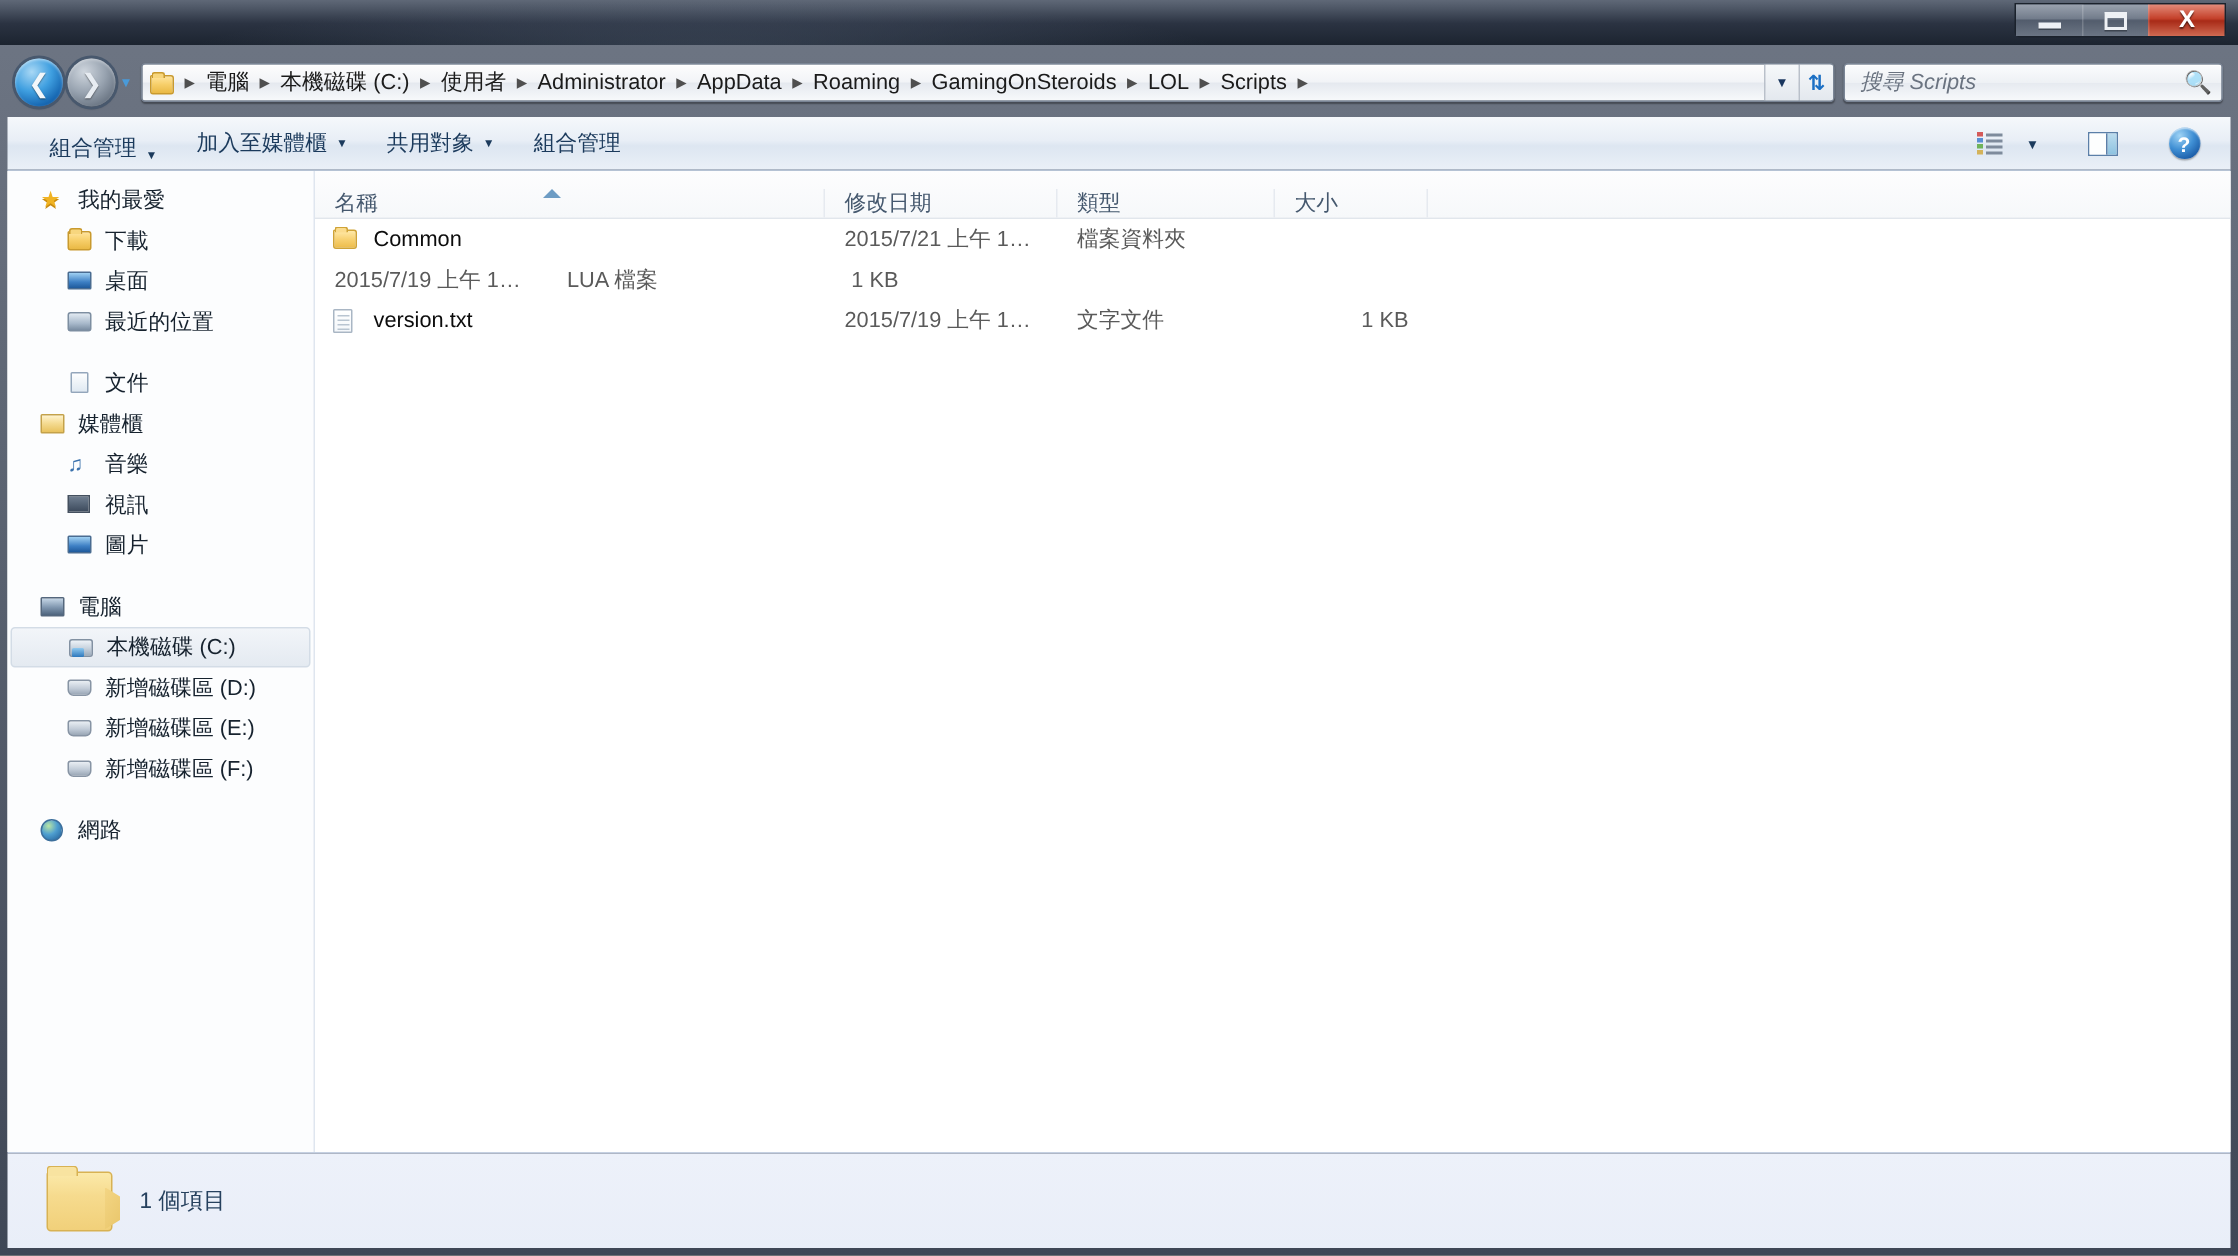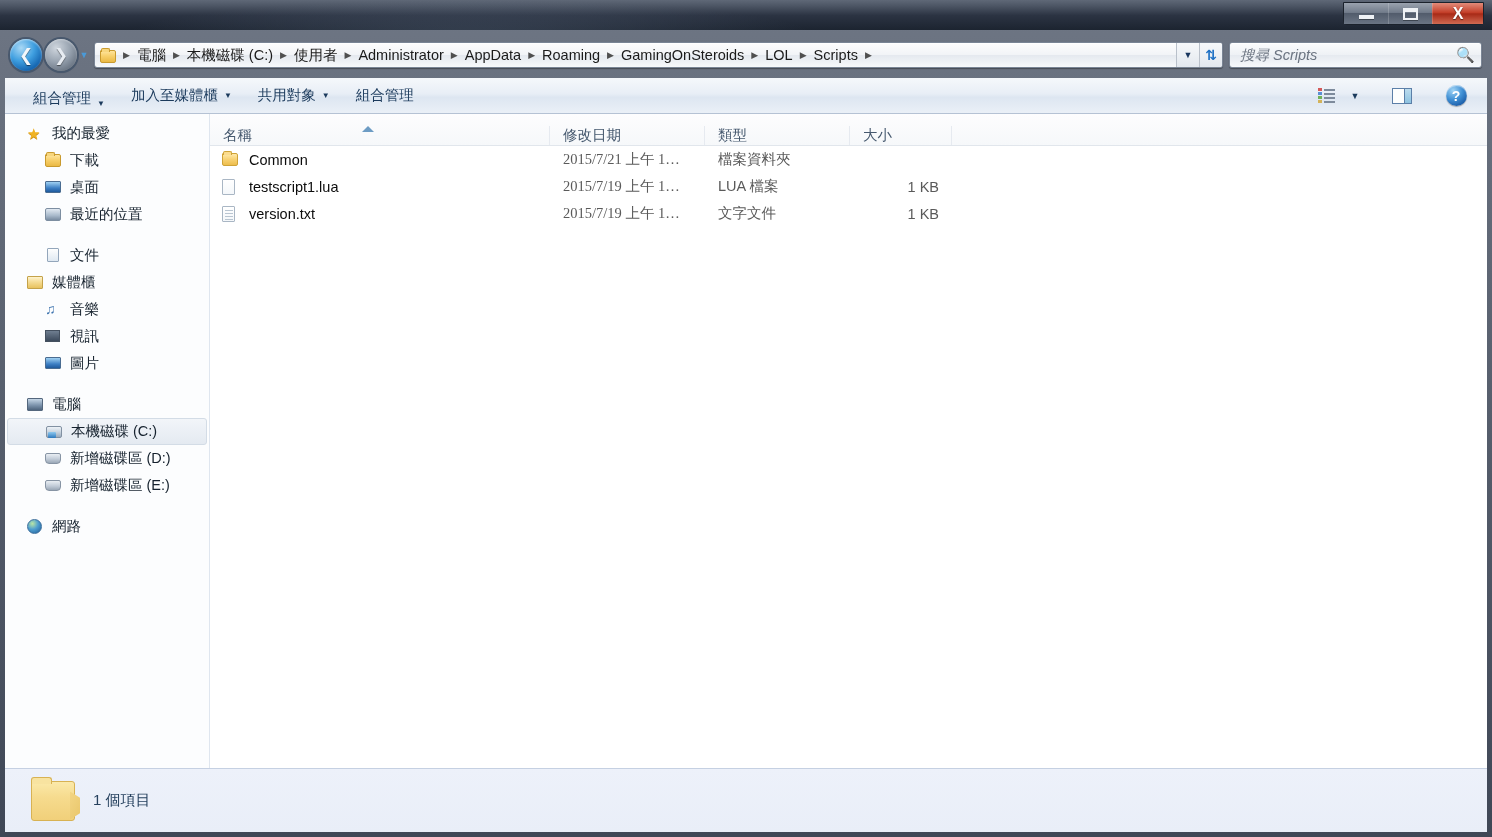--- a/index.html
+++ b/index.html
@@ -258,21 +258,21 @@
   .col.c-rest { flex:1; border-right:none; }
   #sort-indicator {
     position:absolute; left:152px; top:0;
     width:0; height:0; border-left:6px solid transparent; border-right:6px solid transparent;
     border-bottom:6px solid #6d9cc4;
   }
 
   .row { display:flex; align-items:center; height:27px; font-size:14.5px; }
   .cell { padding-left:13px; overflow:hidden; white-space:nowrap; }
   .cell.c-name { width:340px; display:flex; align-items:center; color:#0c0c0c; padding-left:12px; }
-  .cell.c-date { width:155px; color:#5a5a5a;font-family:Liberation Serif, serif; }
+  .cell.c-date { width:155px; color:#5a5a5a; }
   .cell.c-type { width:145px; color:#5a5a5a; }
   .cell.c-size { width:102px; color:#5a5a5a; text-align:right; padding-left:0; padding-right:13px; }
   .file-ico { width:19px; height:17px; margin-right:8px; flex:none; display:flex; align-items:center; }
   .f-folder {
     width:16px; height:13px;
     background:linear-gradient(180deg,#ffe9a9 0%,#f8d274 48%,#edbd4c 100%);
     border:1px solid #cfa337; border-radius:1px 2px 2px 2px; position:relative;
   }
   .f-folder:before {
     content:""; position:absolute; left:0; top:-3px; width:7px; height:3px;
@@ -511,20 +511,26 @@
             <span class="nav-ico">
               <div class="disc-sh"></div>
             </span>
             <span>新增磁碟區 (D:)</span>
           </div>
           <div class="nav-item child">
             <span class="nav-ico">
               <div class="disc-sh"></div>
             </span>
             <span>新增磁碟區 (E:)</span>
+          </div>
+          <div class="nav-item child">
+            <span class="nav-ico">
+              <div class="disc-sh"></div>
+            </span>
+            <span>新增磁碟區 (F:)</span>
           </div>
         </div>
         <div class="nav-group">
           <div class="nav-item">
             <span class="nav-ico">
               <div class="globe-sh"></div>
             </span>
             <span>網路</span>
           </div>
         </div>
@@ -553,26 +559,20 @@
               <span class="file-ico">
                 <div class="f-folder"></div>
               </span>
               <span>Common</span>
             </div>
             <div class="cell c-date">2015/7/21 上午 1…</div>
             <div class="cell c-type">檔案資料夾</div>
             <div class="cell c-size"></div>
           </div>
           <div class="row">
-            <div class="cell c-name">
-              <span class="file-ico">
-                <div class="f-doc"></div>
-              </span>
-              <span>testscript1.lua</span>
-            </div>
             <div class="cell c-date">2015/7/19 上午 1…</div>
             <div class="cell c-type">LUA 檔案</div>
             <div class="cell c-size">1 KB</div>
           </div>
           <div class="row">
             <div class="cell c-name">
               <span class="file-ico">
                 <div class="f-doc lines"></div>
               </span>
               <span>version.txt</span>

